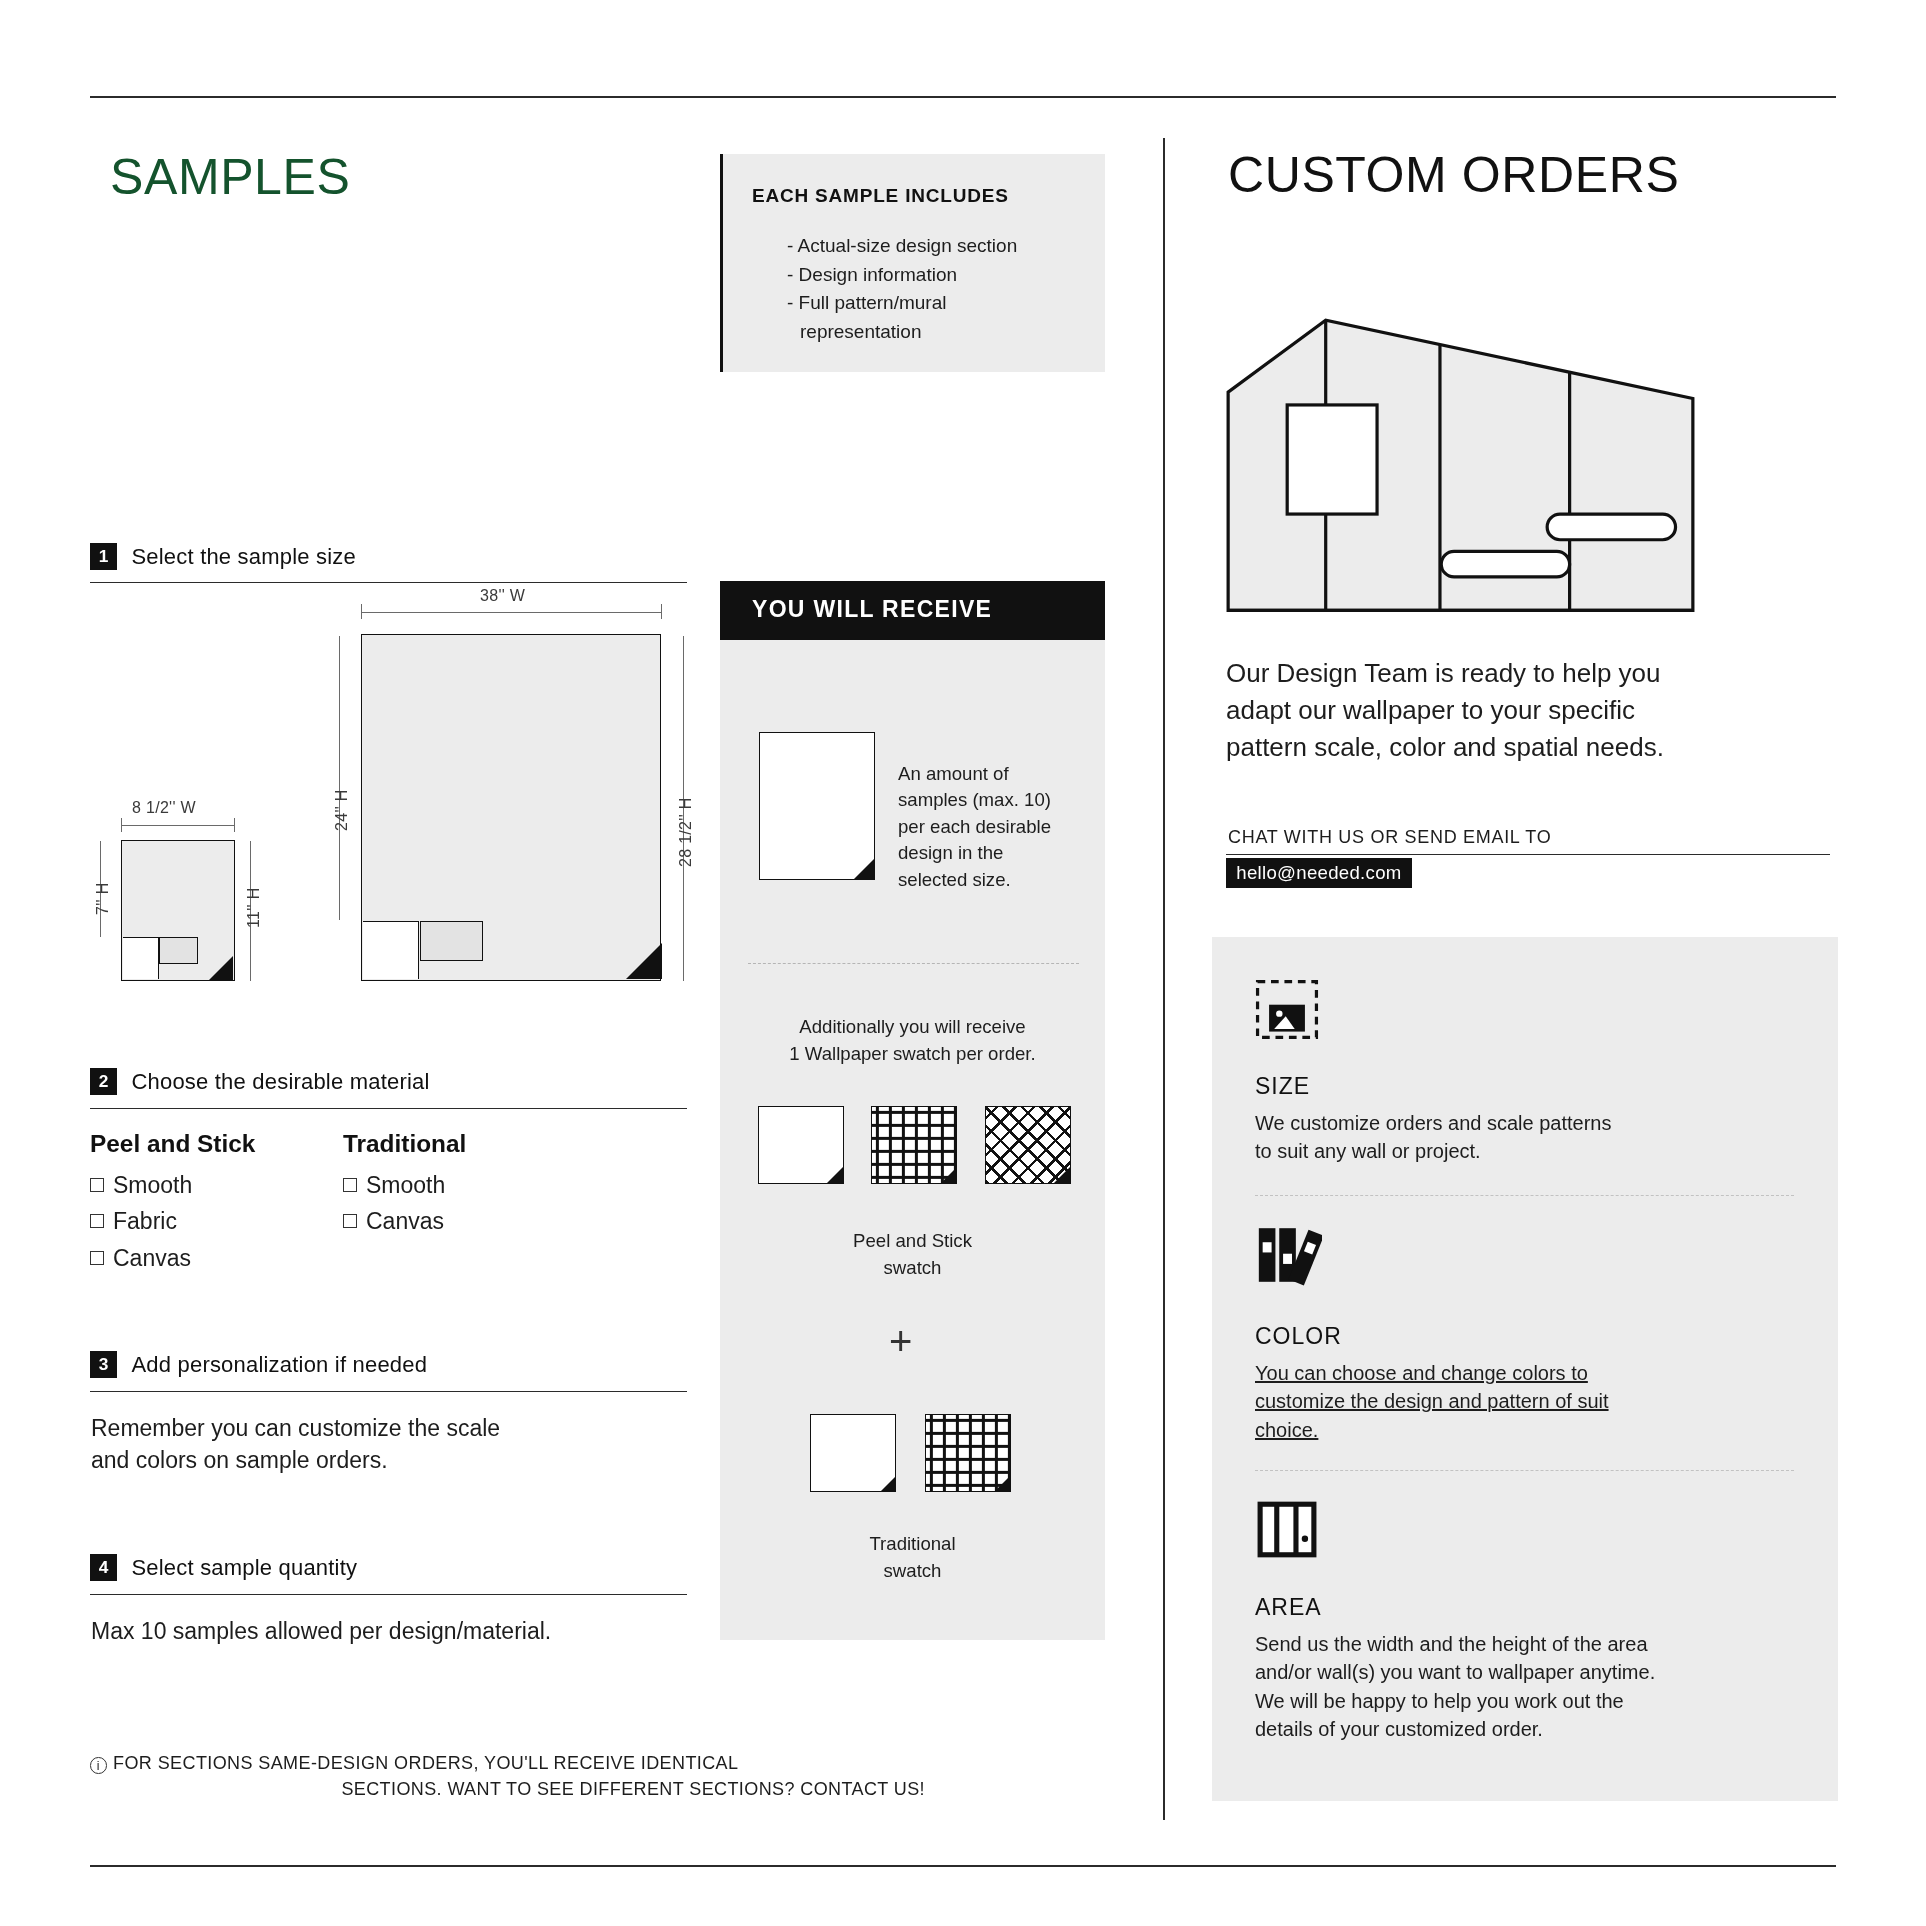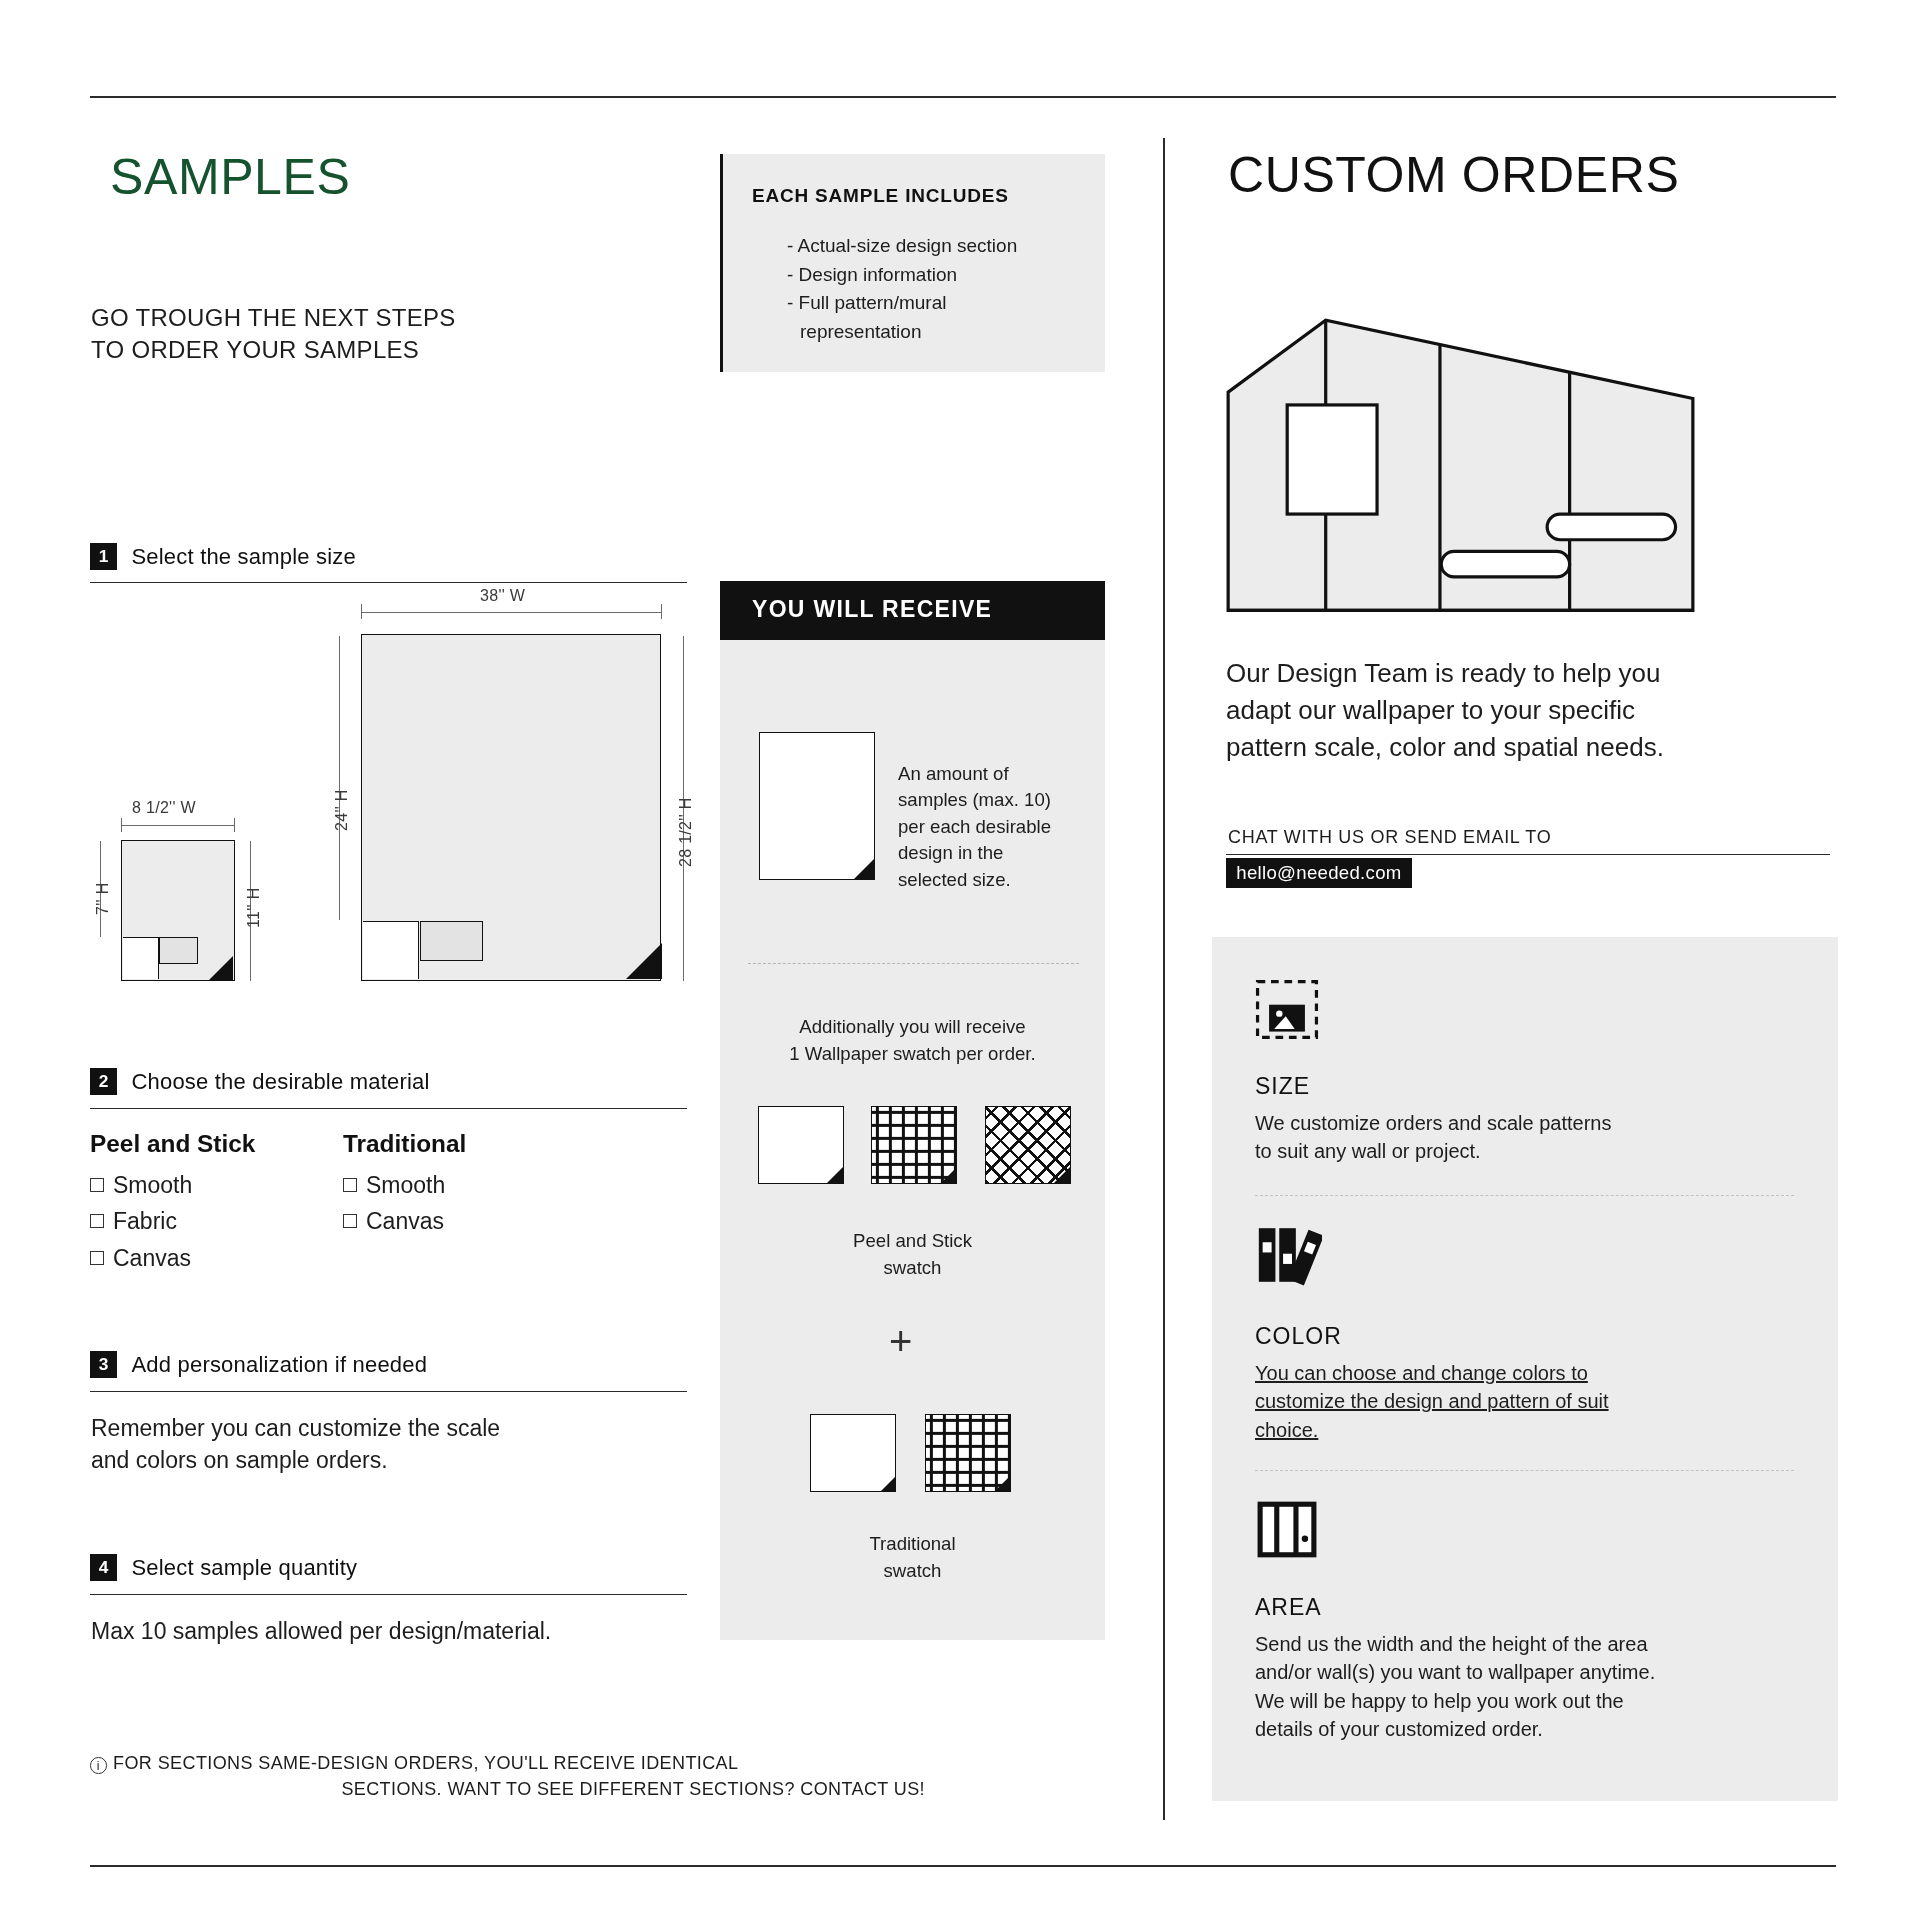--- a/index.html
+++ b/index.html
@@ -161,24 +161,20 @@
 </head>
 <body>
 
 <div class="page">
 
   <div class="rule-top"></div>
   <div class="rule-bottom"></div>
   <div class="divider-v"></div>
 
   <div class="samples-title">SAMPLES</div>
-  <div class="samples-sub">
-    <div>GO TROUGH THE NEXT STEPS</div>
-    <div>TO ORDER YOUR SAMPLES</div>
-  </div>
 
   <div class="includes-box"></div>
   <div class="includes-title">EACH SAMPLE INCLUDES</div>
   <ul class="includes-list">
     <li>- Actual-size design section</li>
     <li>- Design information</li>
     <li>- Full pattern/mural</li>
     <li style="text-indent:0;padding-left:13px;">  representation</li>
   </ul>
 

